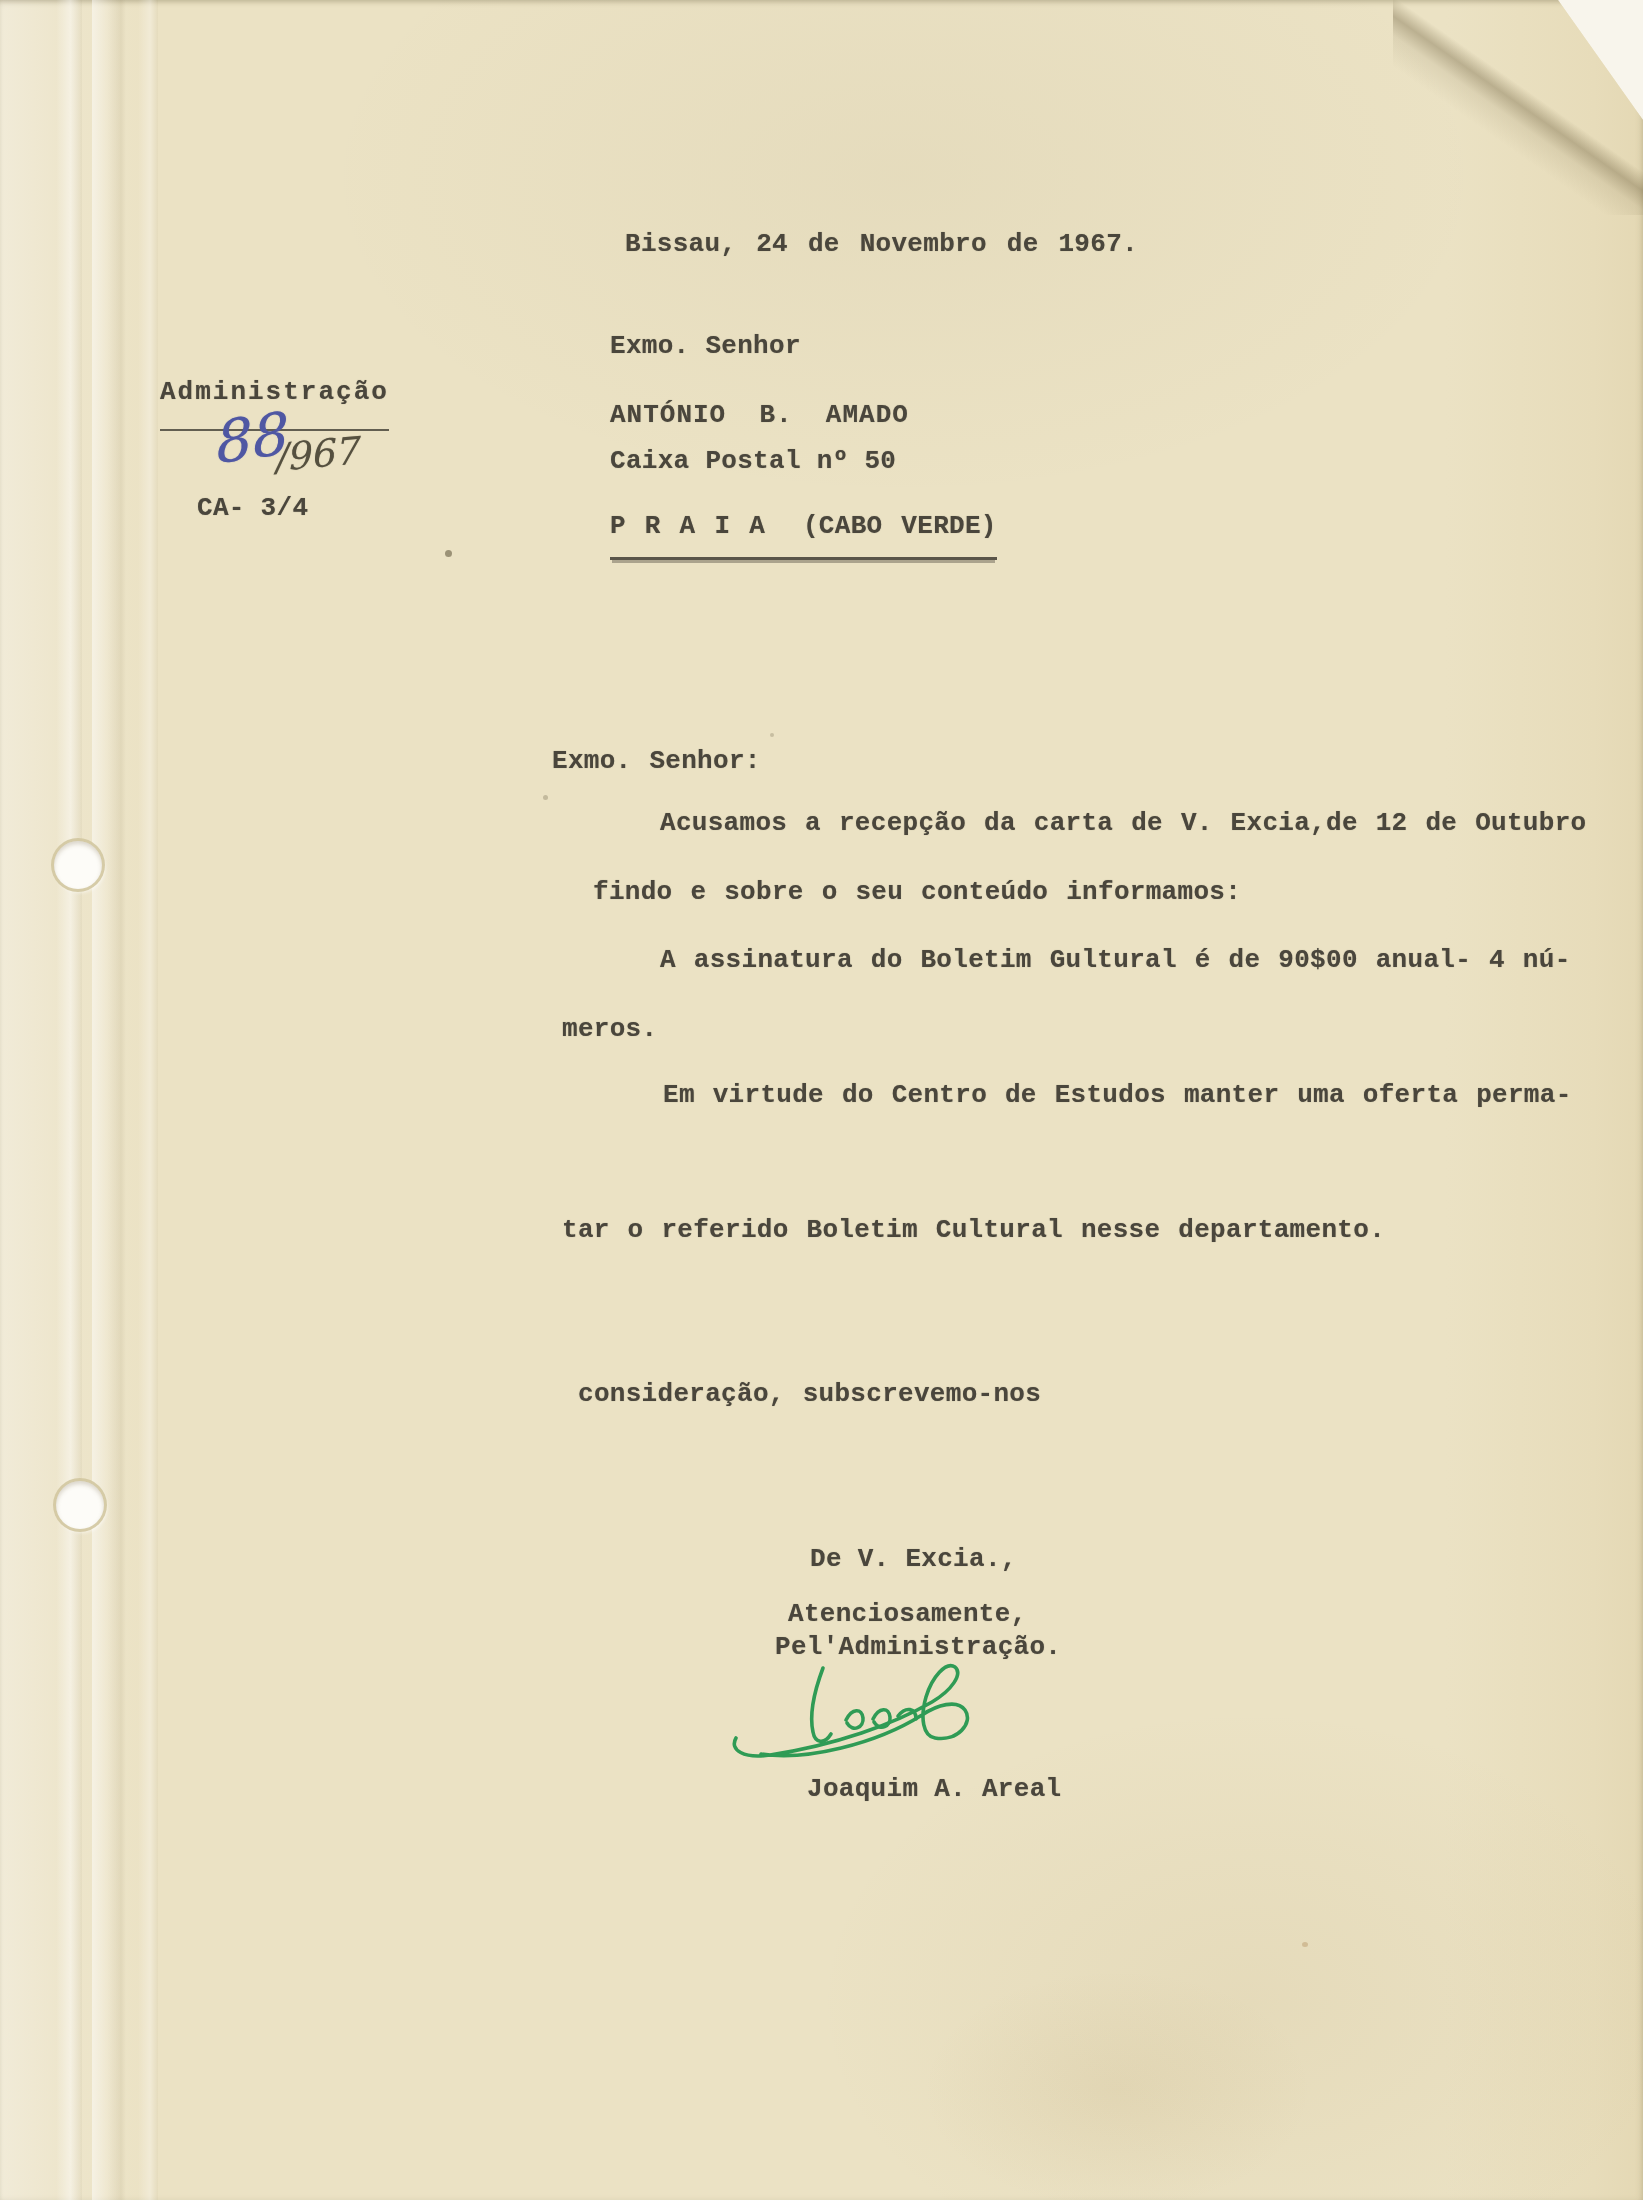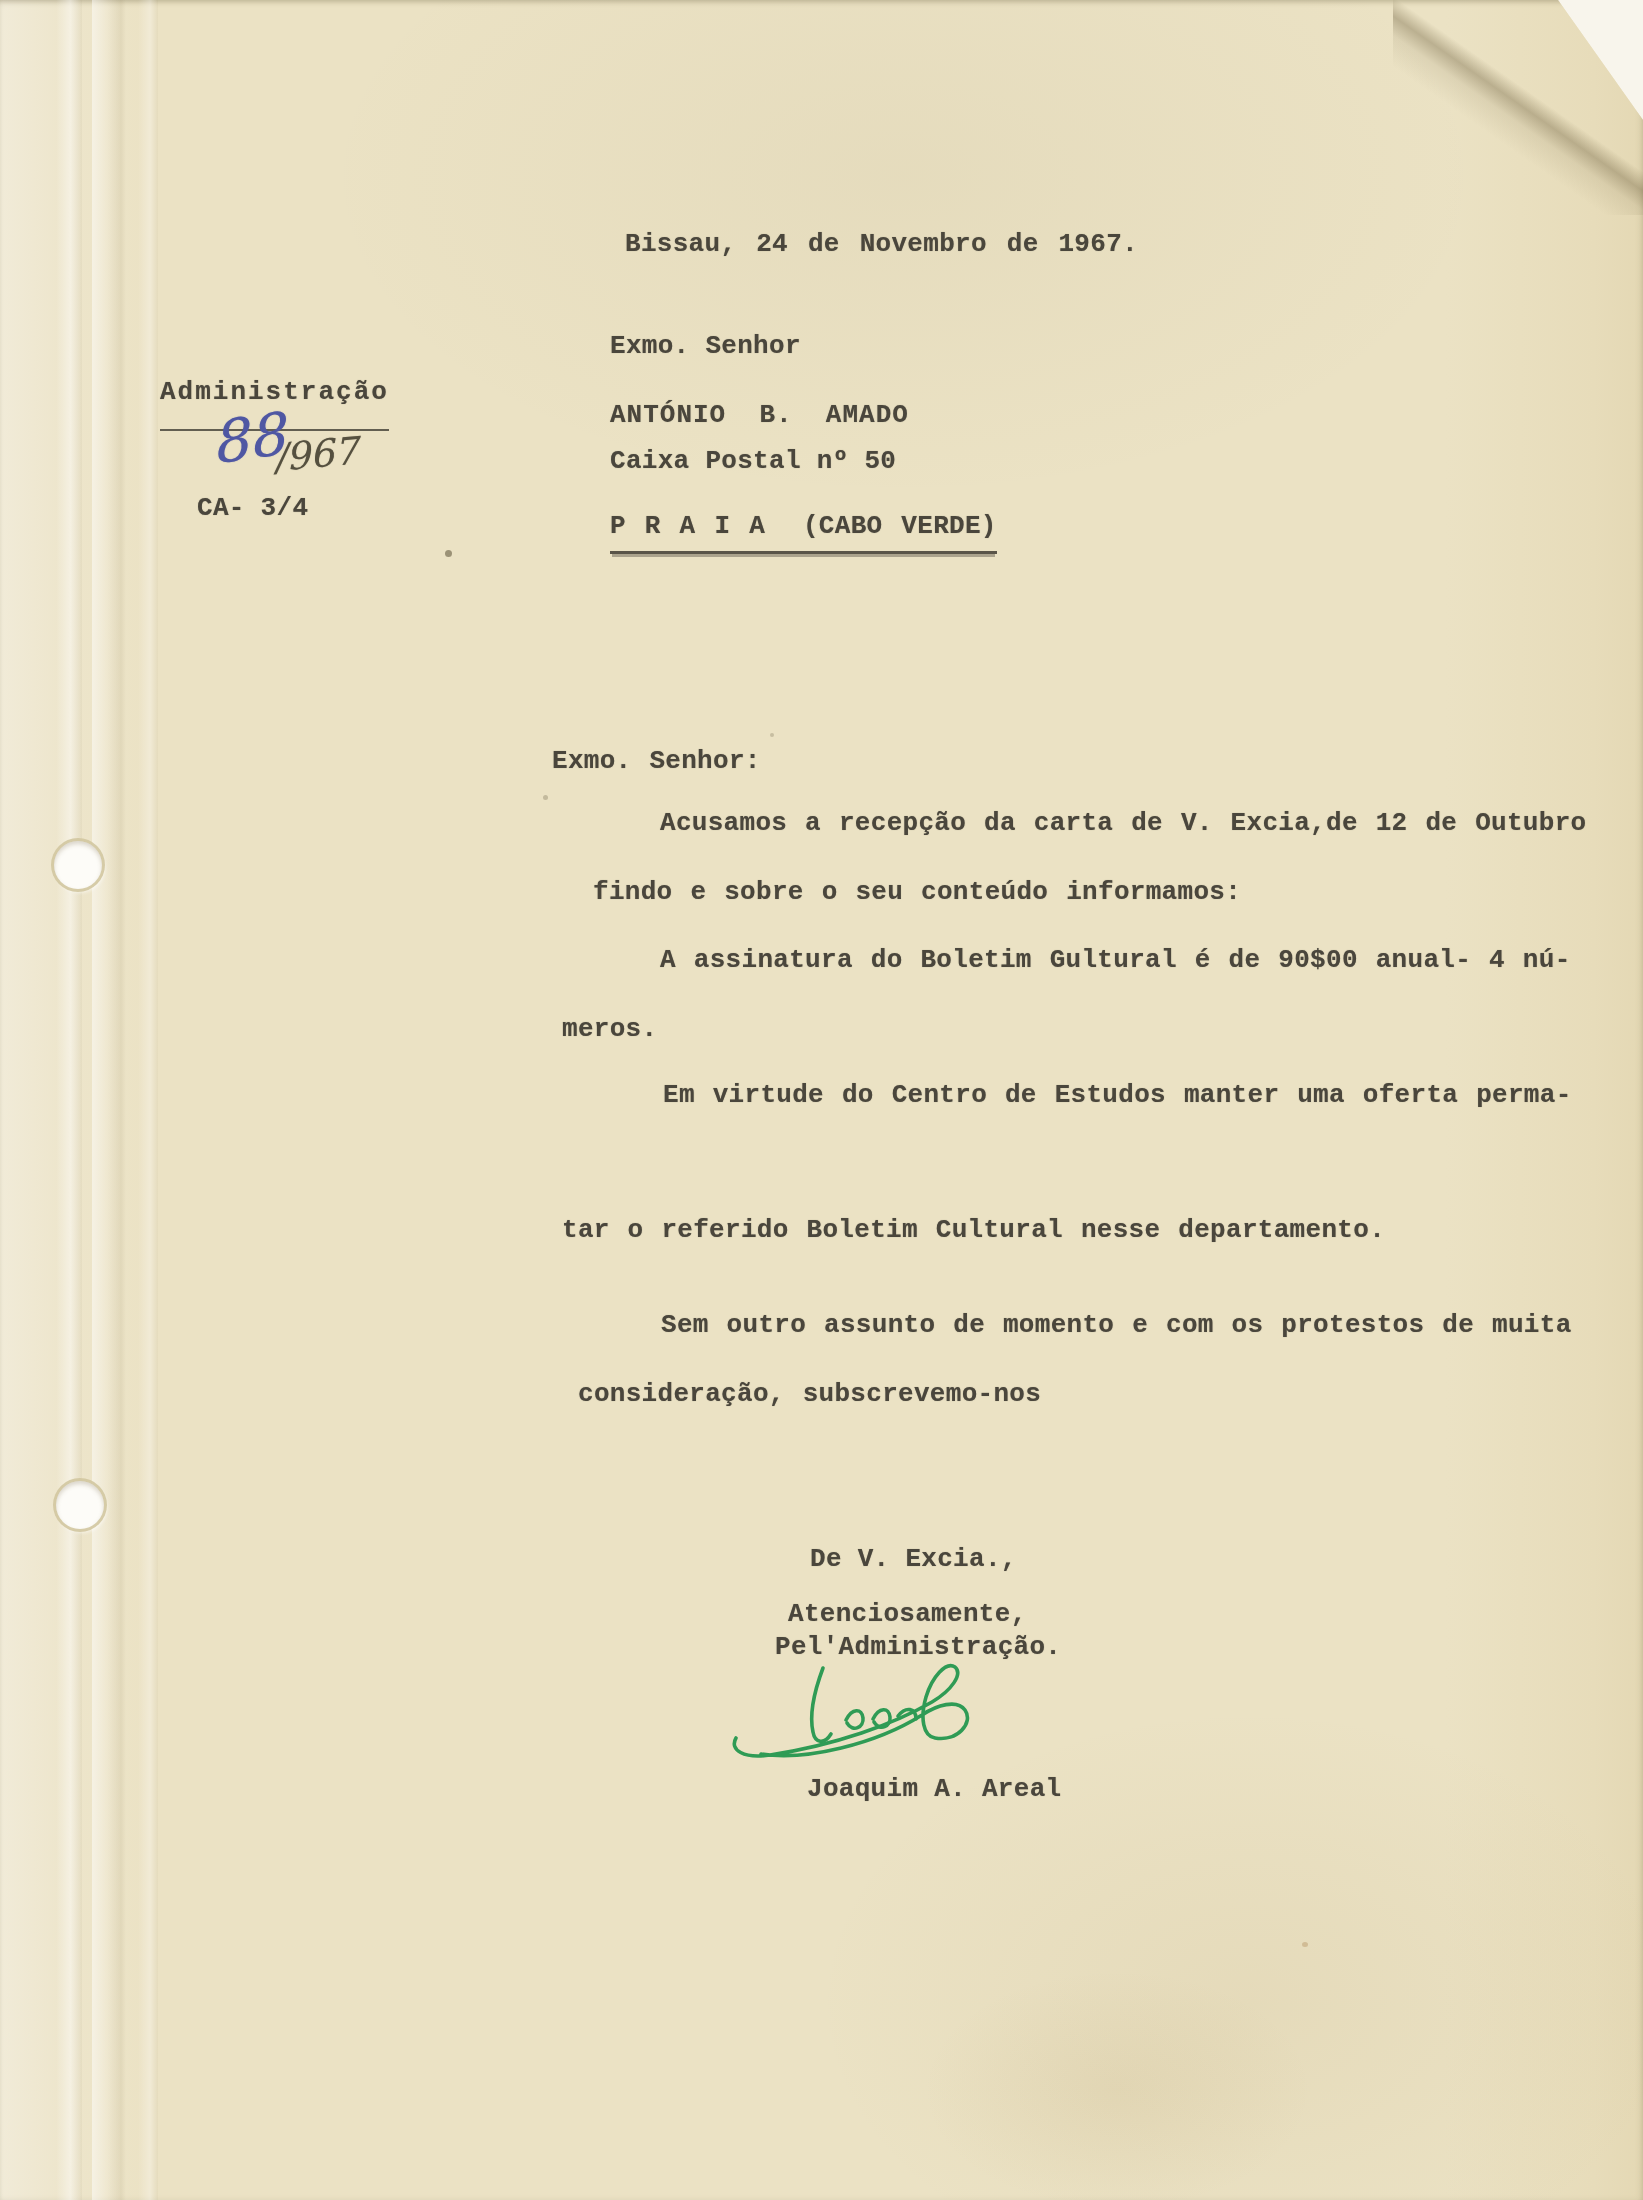--- a/index.html
+++ b/index.html
@@ -23,21 +23,21 @@
   .fold-shadow{position:absolute;top:0;right:0;width:250px;height:215px;pointer-events:none;
     background:linear-gradient(215deg,transparent 44%,rgba(96,82,48,.35) 49%,rgba(96,82,48,.10) 54%,transparent 62%);}
   .punch{position:absolute;width:48px;height:48px;border-radius:50%;background:#fdfcf8;
     box-shadow:0 0 0 3px rgba(210,198,160,.9), inset 0 3px 4px rgba(120,105,70,.25), 2px 3px 4px rgba(255,255,255,.8);}
   .speck{position:absolute;border-radius:50%;background:rgba(90,80,55,.55);}
   
   .t{position:absolute;white-space:pre;font-weight:bold;font-size:26px;line-height:1.25;
      color:#4a463c;text-shadow:0 0 1px rgba(74,70,60,.45);letter-spacing:.3px;font-family:Liberation Mono, monospace;}
   .body-line{word-spacing:2px;}
   .u-single{padding-bottom:20px;border-bottom:2px solid rgba(74,70,60,.85);}
-  .u-double{padding-bottom:8px;border-bottom:3px solid rgba(74,70,60,.9);
+  .u-double{padding-bottom:14px;border-bottom:3px solid rgba(74,70,60,.9);
             box-shadow:0 5px 0 -2px rgba(74,70,60,.40);}
   .hand{position:absolute;font-family:"DejaVu Serif", serif;font-style:italic;font-weight:normal;}
   .hand.blue{font-size:58px;color:#4f57a3;transform:rotate(-8deg) skewX(-6deg);text-shadow:0 0 1px rgba(79,87,163,.5);}
   .hand.dark{font-size:38px;color:#55503f;transform:rotate(-5deg) skewX(-4deg);text-shadow:0 0 1px rgba(85,80,63,.4);}
   .sig{position:absolute;left:726px;top:1652px;width:260px;height:118px;}
   .sig path{stroke:#2f9b55;stroke-width:3.6;fill:none;stroke-linecap:round;stroke-linejoin:round;}
 </style>
 </head>
 <body>
 
@@ -66,21 +66,20 @@
     <span class="t" style="left:610px;top:445px;">Caixa Postal nº 50</span>
     <span class="t u-double" style="left:610px;top:510px;word-spacing:3px;">P R A I A  (CABO VERDE)</span>
 
     <span class="t body-line" style="left:552px;top:745px;">Exmo. Senhor:</span>
     <span class="t body-line" style="left:660px;top:807px;">Acusamos a recepção da carta de V. Excia,de 12 de Outubro</span>
     <span class="t body-line" style="left:565px;top:876px;margin-left:28px;">findo e sobre o seu conteúdo informamos:</span>
     <span class="t body-line" style="left:660px;top:944px;">A assinatura do Boletim Gultural é de 90$00 anual- 4 nú-</span>
     <span class="t body-line" style="left:562px;top:1013px;">meros.</span>
     <span class="t body-line" style="left:663px;top:1079px;">Em virtude do Centro de Estudos manter uma oferta perma-</span>
     <span class="t body-line" style="left:562px;top:1214px;">tar o referido Boletim Cultural nesse departamento.</span>
-    <span class="t body-line" style="left:661px;top:1309px;">Sem outro assunto de momento e com os protestos de muita</span>
     <span class="t body-line" style="left:578px;top:1378px;text-align:right;">consideração, subscrevemo-nos</span>
 
     <span class="t" style="left:810px;top:1543px;">De V. Excia.,</span>
     <span class="t" style="left:788px;top:1598px;">Atenciosamente,</span>
     <span class="t" style="left:775px;top:1631px;">Pel'Administração.</span>
 
     <svg class="sig" viewBox="0 0 260 118">
       <path d="M 97,16 C 88,40 83,62 87,80 C 89,91 98,93 105,82"></path>
       <path d="M 10,86 C 3,98 18,107 44,103 C 110,93 168,72 206,50 C 226,38 237,22 229,15 C 220,9 206,25 200,45 C 194,66 197,84 209,86 C 231,90 248,71 239,58 C 231,47 211,53 196,63 C 150,92 80,109 35,102"></path>
       <path d="M 120,68 c 6,-12 16,-12 17,-2 c 1,9 -10,15 -16,5 m 26,-4 c 6,-12 16,-12 17,-2 c 1,9 -10,15 -16,5 m 24,-6 c 8,-10 18,-8 18,3"></path>

